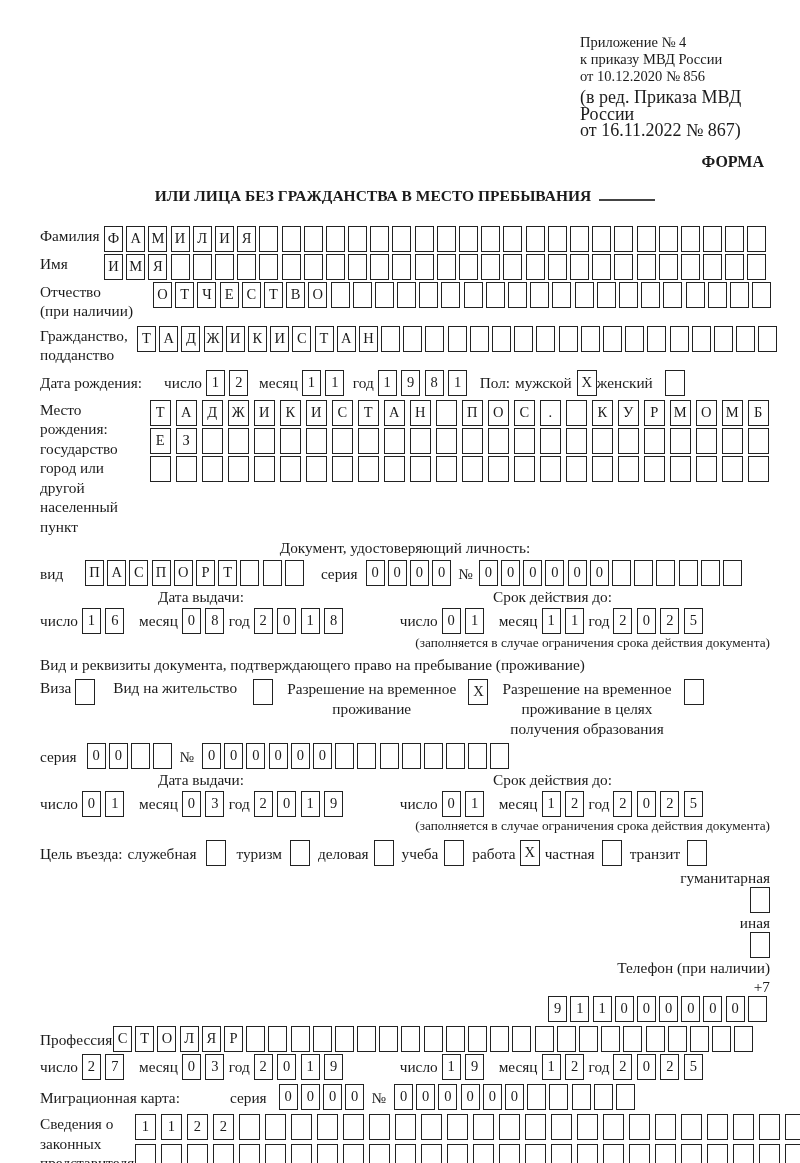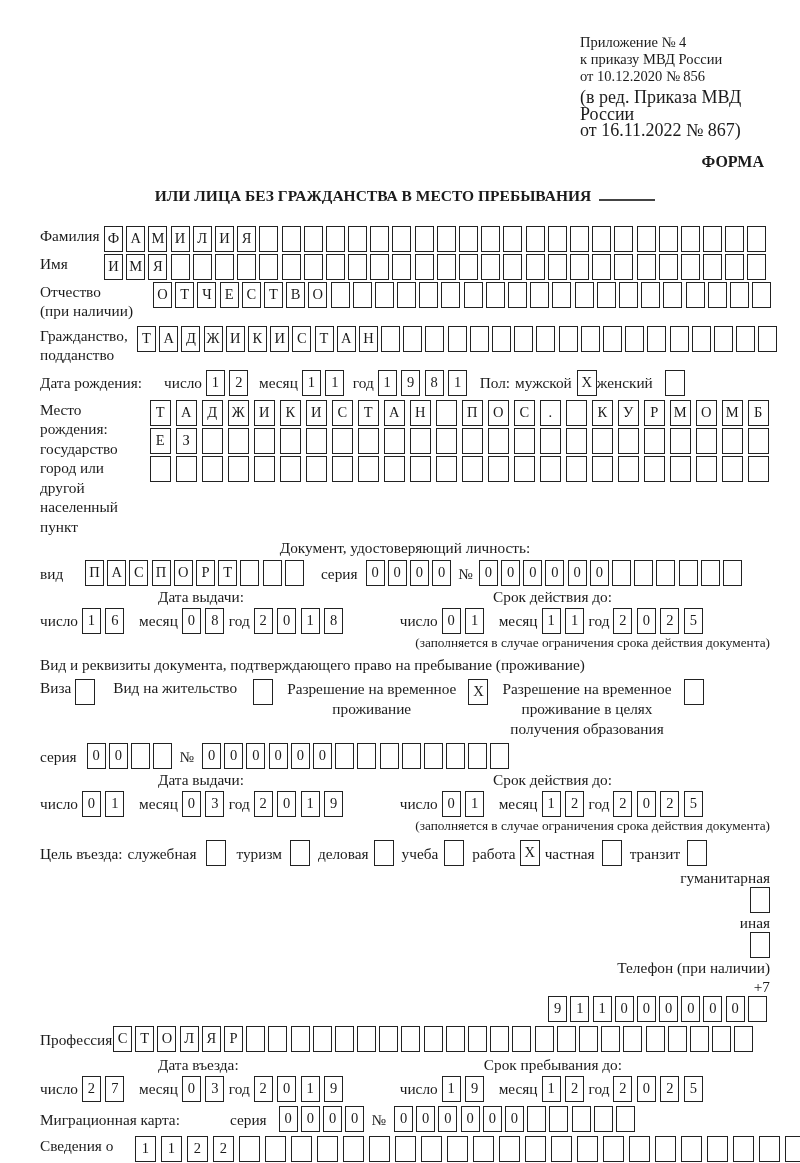--- a/index.html
+++ b/index.html
@@ -569,24 +569,20 @@
         <span class="cell"></span>
         <span class="cell"></span>
         <span class="cell"></span>
         <span class="cell"></span>
         <span class="cell"></span>
         <span class="cell"></span>
         <span class="cell"></span>
       </span>
   </div>
 
-  <div class="hdr2 m4">
-    <span style="margin-left:118px;">Дата въезда:</span>
-    <span style="margin-left:auto;margin-right:148px;">Срок пребывания до:</span>
-  </div>
   <div class="row m2" style="align-items:center;">
     <span class="dg">
       <span class="lab">число</span>
       <span class="cells">
           <span class="cell">2</span>
           <span class="cell">7</span>
         </span>
       <span class="lab" style="margin-left:10px;">месяц</span>
       <span class="cells">
           <span class="cell">0</span>

